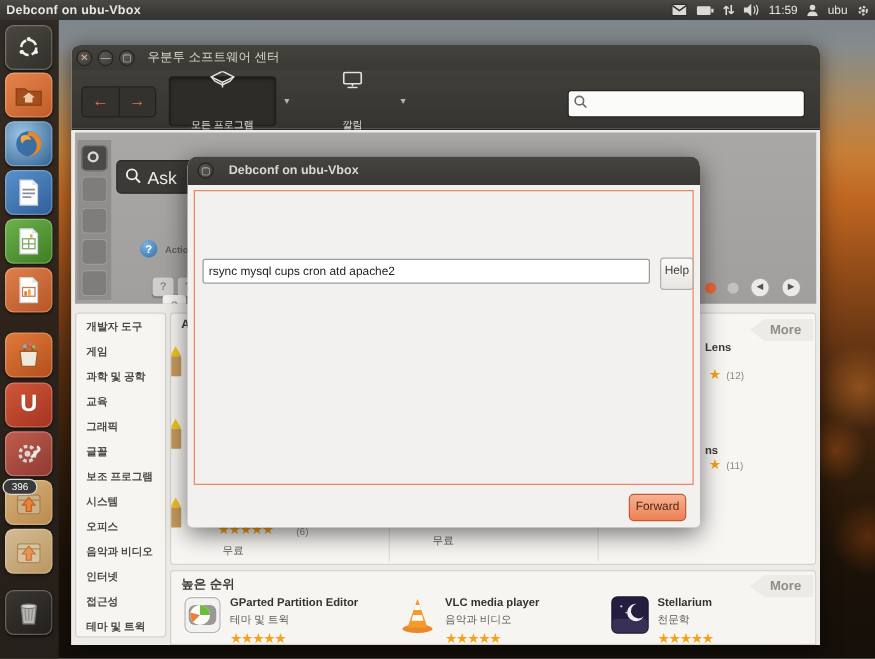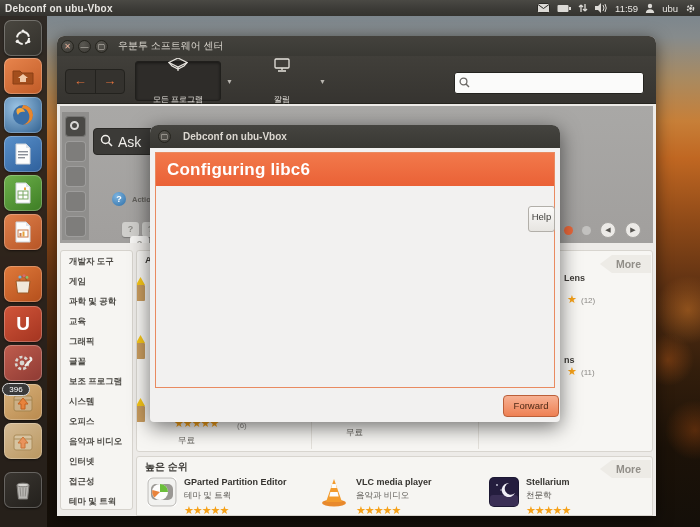--- a/index.html
+++ b/index.html
@@ -131,21 +131,21 @@
   #dlg-header span { color:#fff; font-size:17px; font-weight:bold; margin-left:11px; letter-spacing:.2px; }
   #dlg-prompt { position:absolute; left:0; top:40px; width:100%; text-align:center;
     font-size:9.5px; color:#3a3a38; }
   #dlg-input { position:absolute; left:6px; top:54px; width:358px; height:20px;
     border:1px solid #9e9b96; border-radius:2px; background:#fff; font-size:9.5px;
     padding:0 4px; color:#1e1e1e; outline:none;
     font-family:"Liberation Sans","DejaVu Sans",sans-serif; }
   #dlg-help { position:absolute; left:372px; top:53px; width:27px; height:26px;
     background:linear-gradient(180deg,#fbfaf9,#e7e5e1); border:1px solid #b2afa9; border-radius:3px;
     font-size:9.5px; color:#3f3e3b; text-align:center; line-height:20px; }
-  #dlg-forward { position:absolute; left:353px; top:270px; width:56px; height:22px;
+  #dlg-forward { position:absolute; left:353px; top:270px; width:46px; height:22px;
     background:linear-gradient(180deg,#f7b193,#ee8053); border:1px solid #bb5f39; border-radius:4px;
     font-size:9.5px; color:#4e2a17; text-align:center; line-height:20px; }
 </style>
 </head>
 <body>
 
 <div id="top-panel" class="abs">
   <span class="ttl">Debconf on ubu-Vbox</span>
   <span class="tray">
     <span>
@@ -453,19 +453,17 @@
     </div>
   </div>
 </div>
 
 <div id="dlg" class="abs">
   <div id="dlg-titlebar">
     <div class="winbtn" style="margin-left:8px;">▢</div>
     <span class="wt">Debconf on ubu-Vbox</span>
   </div>
   <div id="dlg-frame">
-    <div id="dlg-header">
-      <span>Configuring libc6</span>
-    </div>
+    <input id="dlg-input" value="rsync mysql cups cron atd apache2" style="">
     <div id="dlg-help">Help</div>
   </div>
   <div id="dlg-forward">Forward</div>
 </div>
 
 </body></html>

